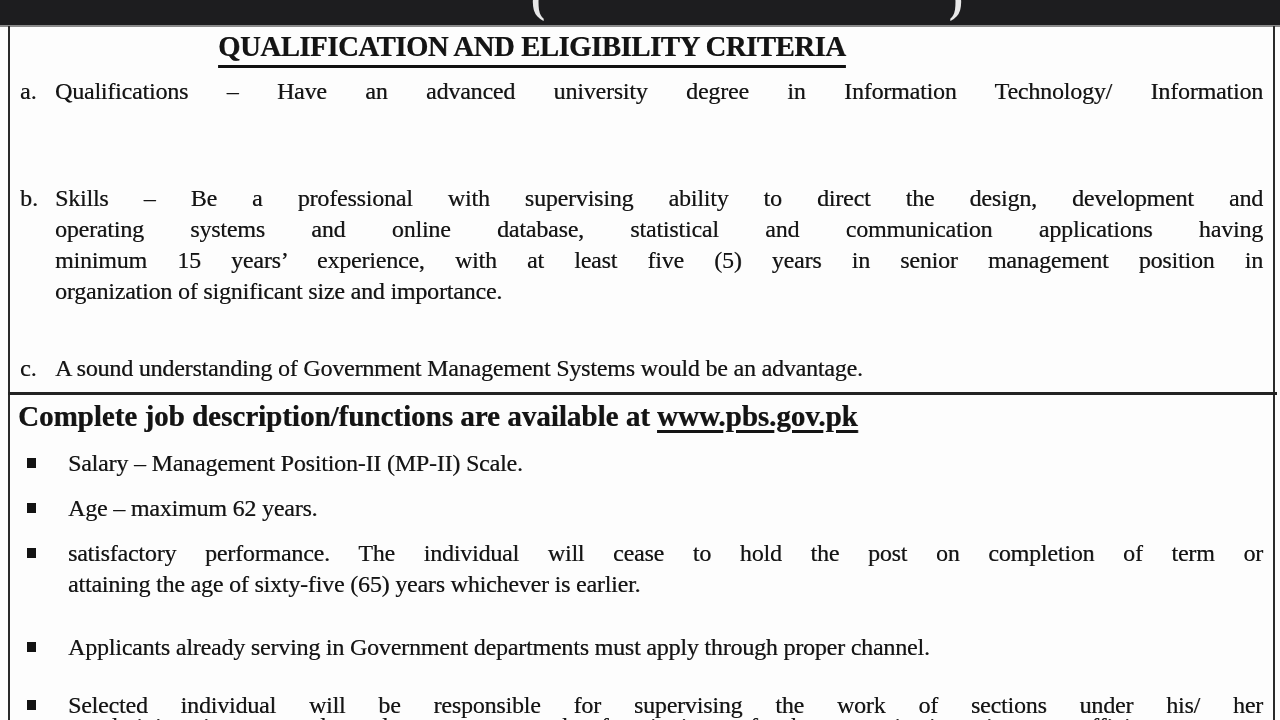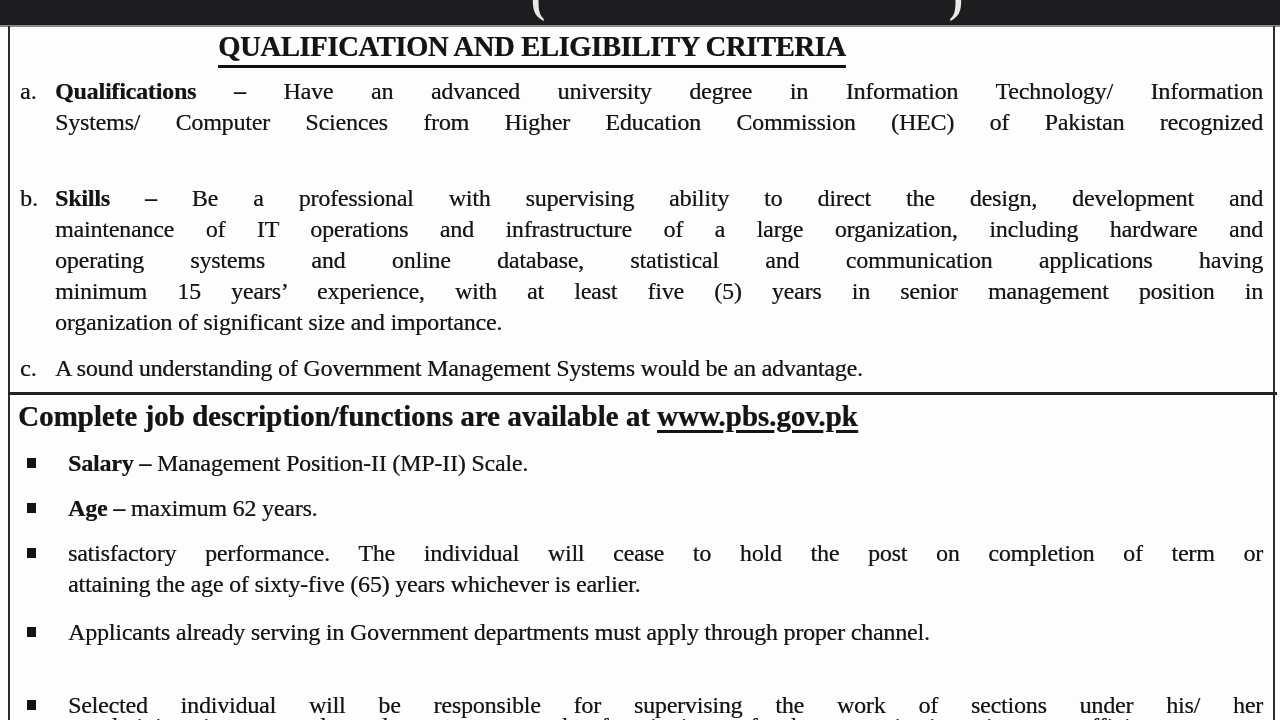--- a/index.html
+++ b/index.html
@@ -57,21 +57,21 @@
     text-shadow:.4px 0 0 rgba(0,0,0,.55);
   }
   .para .ptext{margin-left:35px;}
   .line{
     font-size:24px;line-height:31px;
     letter-spacing:-0.2px;
     text-shadow:.4px 0 0 rgba(0,0,0,.55);
     white-space:normal;
   }
   .jl{text-align:justify;text-align-last:justify;}
-  b{font-weight:bold;}
+  b{font-weight:normal;}
   
   .cjd{
     position:absolute;left:18px;top:401px;width:1245px;
     font-size:29px;font-weight:bold;line-height:30px;
     text-shadow:.5px 0 0 rgba(0,0,0,.6);
   }
   .cjd .url{
     text-decoration:underline;
     text-decoration-thickness:3px;
     text-underline-offset:4px;
@@ -102,29 +102,27 @@
 <div class="doc-border"></div>
 
 <div class="main-heading">
   <span>QUALIFICATION AND ELIGIBILITY CRITERIA</span>
 </div>
 
 <div class="para" style="top:76px">
   <span class="marker">a.</span>
   <div class="ptext">
     <div class="line jl"><b>Qualifications –</b> <span>Have an advanced university degree in Information Technology/ Information</span></div>
-    <div class="line jl">Systems/ Computer Sciences from Higher Education Commission (HEC) of Pakistan recognized</div>
   </div>
 </div>
 
 <div class="para" style="top:183px">
   <span class="marker">b.</span>
   <div class="ptext">
     <div class="line jl"><b>Skills –</b> <span>Be a professional with supervising ability to direct the design, development and</span></div>
-    <div class="line jl">maintenance of IT operations and infrastructure of a large organization, including hardware and</div>
     <div class="line jl">operating systems and online database, statistical and communication applications having</div>
     <div class="line jl">minimum 15 years’ experience, with at least five (5) years in senior management position in</div>
     <div class="line">organization of significant size and importance.</div>
   </div>
 </div>
 
 <div class="para" style="top:353px">
   <span class="marker">c.</span>
   <div class="ptext">
     <div class="line">A sound understanding of Government Management Systems would be an advantage.</div>
@@ -153,21 +151,21 @@
 </div>
 
 <div class="bullet" style="top:538px">
   <div class="sq"></div>
   <div class="btext">
     <div class="line jl">satisfactory performance. The individual will cease to hold the post on completion of term or</div>
     <div class="line">attaining the age of sixty-five (65) years whichever is earlier.</div>
   </div>
 </div>
 
-<div class="bullet" style="top:617px">
+<div class="bullet" style="top:632px">
   <div class="sq"></div>
   <div class="btext">
     <div class="line">Applicants already serving in Government departments must apply through proper channel.</div>
   </div>
 </div>
 
 <div class="bullet" style="top:690px">
   <div class="sq"></div>
   <div class="btext">
     <div class="line jl">Selected individual will be responsible for supervising the work of sections under his/ her</div>

